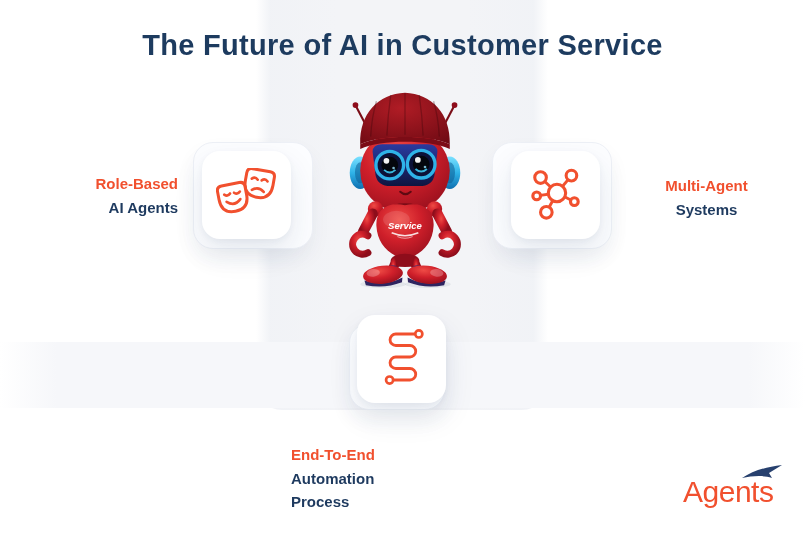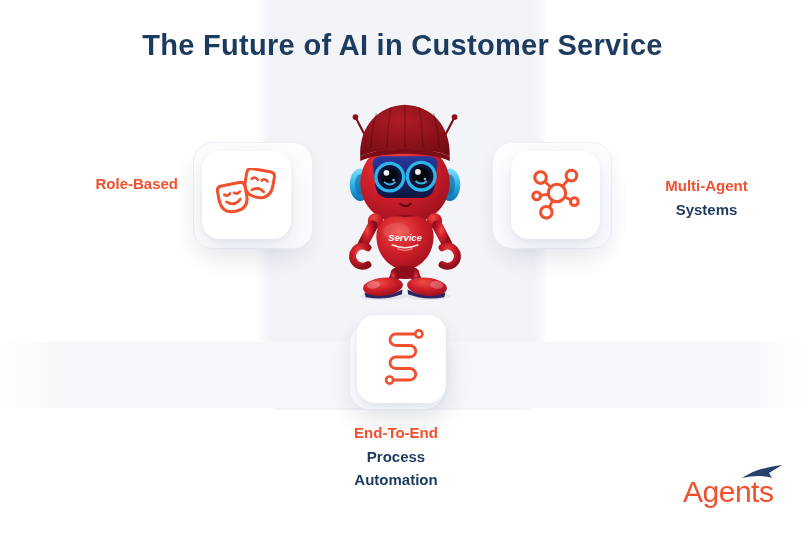--- a/index.html
+++ b/index.html
@@ -24,39 +24,39 @@
   .title {
     position:absolute; top:29px; left:0; width:805px; text-align:center;
     font-size:29px; font-weight:700; color:#1d3b5f; letter-spacing:.3px;
   }
   
   .feat { position:absolute; font-weight:700; font-size:15px; line-height:23.5px; }
   .feat .accent { color:#f1502e; }
   .feat .navy   { color:#1e3a5f; }
   .feat-left   { left:14px;  top:172px; width:164px; text-align:right; }
   .feat-right  { left:619px; top:174px; width:175px; text-align:center; }
-  .feat-bottom { left:291px; top:421px; width:210px; text-align:center; }
+  .feat-bottom { left:291px; top:443px; width:210px; }
   
   .ghost {
     position:absolute; background:#fcfdff; border:1px solid #edf0f6;
     border-radius:20px; box-shadow:0 10px 20px rgba(30,59,95,.05);
   }
   .ghost-left   { left:193px; top:142px; width:120px; height:107px; }
   .ghost-right  { left:492px; top:142px; width:120px; height:107px; }
   .ghost-bottom { left:349px; top:323px; width:96px;  height:87px;  }
   .card {
     position:absolute; width:89px; height:88px; background:#ffffff; border-radius:18px;
     box-shadow:0 14px 30px rgba(30,59,95,.10), 0 2px 6px rgba(30,59,95,.05);
     display:flex; align-items:center; justify-content:center;
   }
   .card-left   { left:202px; top:151px; }
   .card-right  { left:511px; top:151px; }
   .card-bottom { left:357px; top:315px; }
   
-  .robot { position:absolute; left:324px; top:99px; width:162px; height:202px; }
+  .robot { position:absolute; left:324px; top:87px; width:162px; height:202px; }
   
   .logo { position:absolute; left:683px; top:471px; width:115px; height:40px; }
   .logo-text {
     position:absolute; left:0; top:4px; font-size:30px; font-weight:500;
     color:#f1502e; letter-spacing:-.5px; white-space:nowrap;
   }
   .logo-arrow { position:absolute; left:58px; top:-6px; }
 </style>
 </head>
 <body>
@@ -67,20 +67,21 @@
   <div class="hband"></div>
 
   <div class="title">The Future of AI in Customer Service</div>
 
   <div class="ghost ghost-left"></div>
   <div class="ghost ghost-right"></div>
   <div class="ghost ghost-bottom"></div>
 
   <div class="feat feat-left">
     <div class="accent">Role-Based</div>
+    <div class="navy">AI Agents</div>
   </div>
   <div class="card card-left">
     <span>
       <svg width="62" height="50" viewBox="0 0 62 50" fill="none">
         <g transform="translate(27,0) rotate(10 16 16)">
           <path d="M2,7 Q2,2 7,2 L25,2 Q30,2 30,7 L30,15 Q30,29.5 16,29.5 Q2,29.5 2,15 Z" fill="#ffffff" stroke="#f1502e" stroke-width="3" stroke-linejoin="round"></path>
           <path d="M8,12 Q11,9 14,12" stroke="#f1502e" stroke-width="2.6" stroke-linecap="round" fill="none"></path>
           <path d="M18,12 Q21,9 24,12" stroke="#f1502e" stroke-width="2.6" stroke-linecap="round" fill="none"></path>
           <path d="M10,23 Q16,18 22,23" stroke="#f1502e" stroke-width="2.6" stroke-linecap="round" fill="none"></path>
         </g>
@@ -124,22 +125,22 @@
     <span>
       <svg width="50" height="62" viewBox="0 0 52 70" fill="none">
         <path d="M40,9 H19 A6.5,6.5 0 0 0 19,22 H35 A6.5,6.5 0 0 1 35,35 H19 A6.5,6.5 0 0 0 19,48 H35 A6.5,6.5 0 0 1 35,61 H17" stroke="#f1502e" stroke-width="3.2" stroke-linecap="round" fill="none"></path>
         <circle cx="45" cy="9" r="4" fill="#ffffff" stroke="#f1502e" stroke-width="3"></circle>
         <circle cx="12" cy="61" r="4" fill="#ffffff" stroke="#f1502e" stroke-width="3"></circle>
       </svg>
     </span>
   </div>
   <div class="feat feat-bottom">
     <div class="accent">End-To-End</div>
+    <div class="navy">Automation</div>
     <div class="navy">Process</div>
-    <div class="navy">Automation</div>
   </div>
 
   <div class="robot">
     <svg width="162" height="202" viewBox="0 0 160 212" fill="none">
       <defs>
         <radialGradient id="redBody" cx="40%" cy="28%" r="85%">
           <stop offset="0%" stop-color="#ef4b45"></stop>
           <stop offset="45%" stop-color="#cf1f2a"></stop>
           <stop offset="100%" stop-color="#8e0d1b"></stop>
         </radialGradient>

